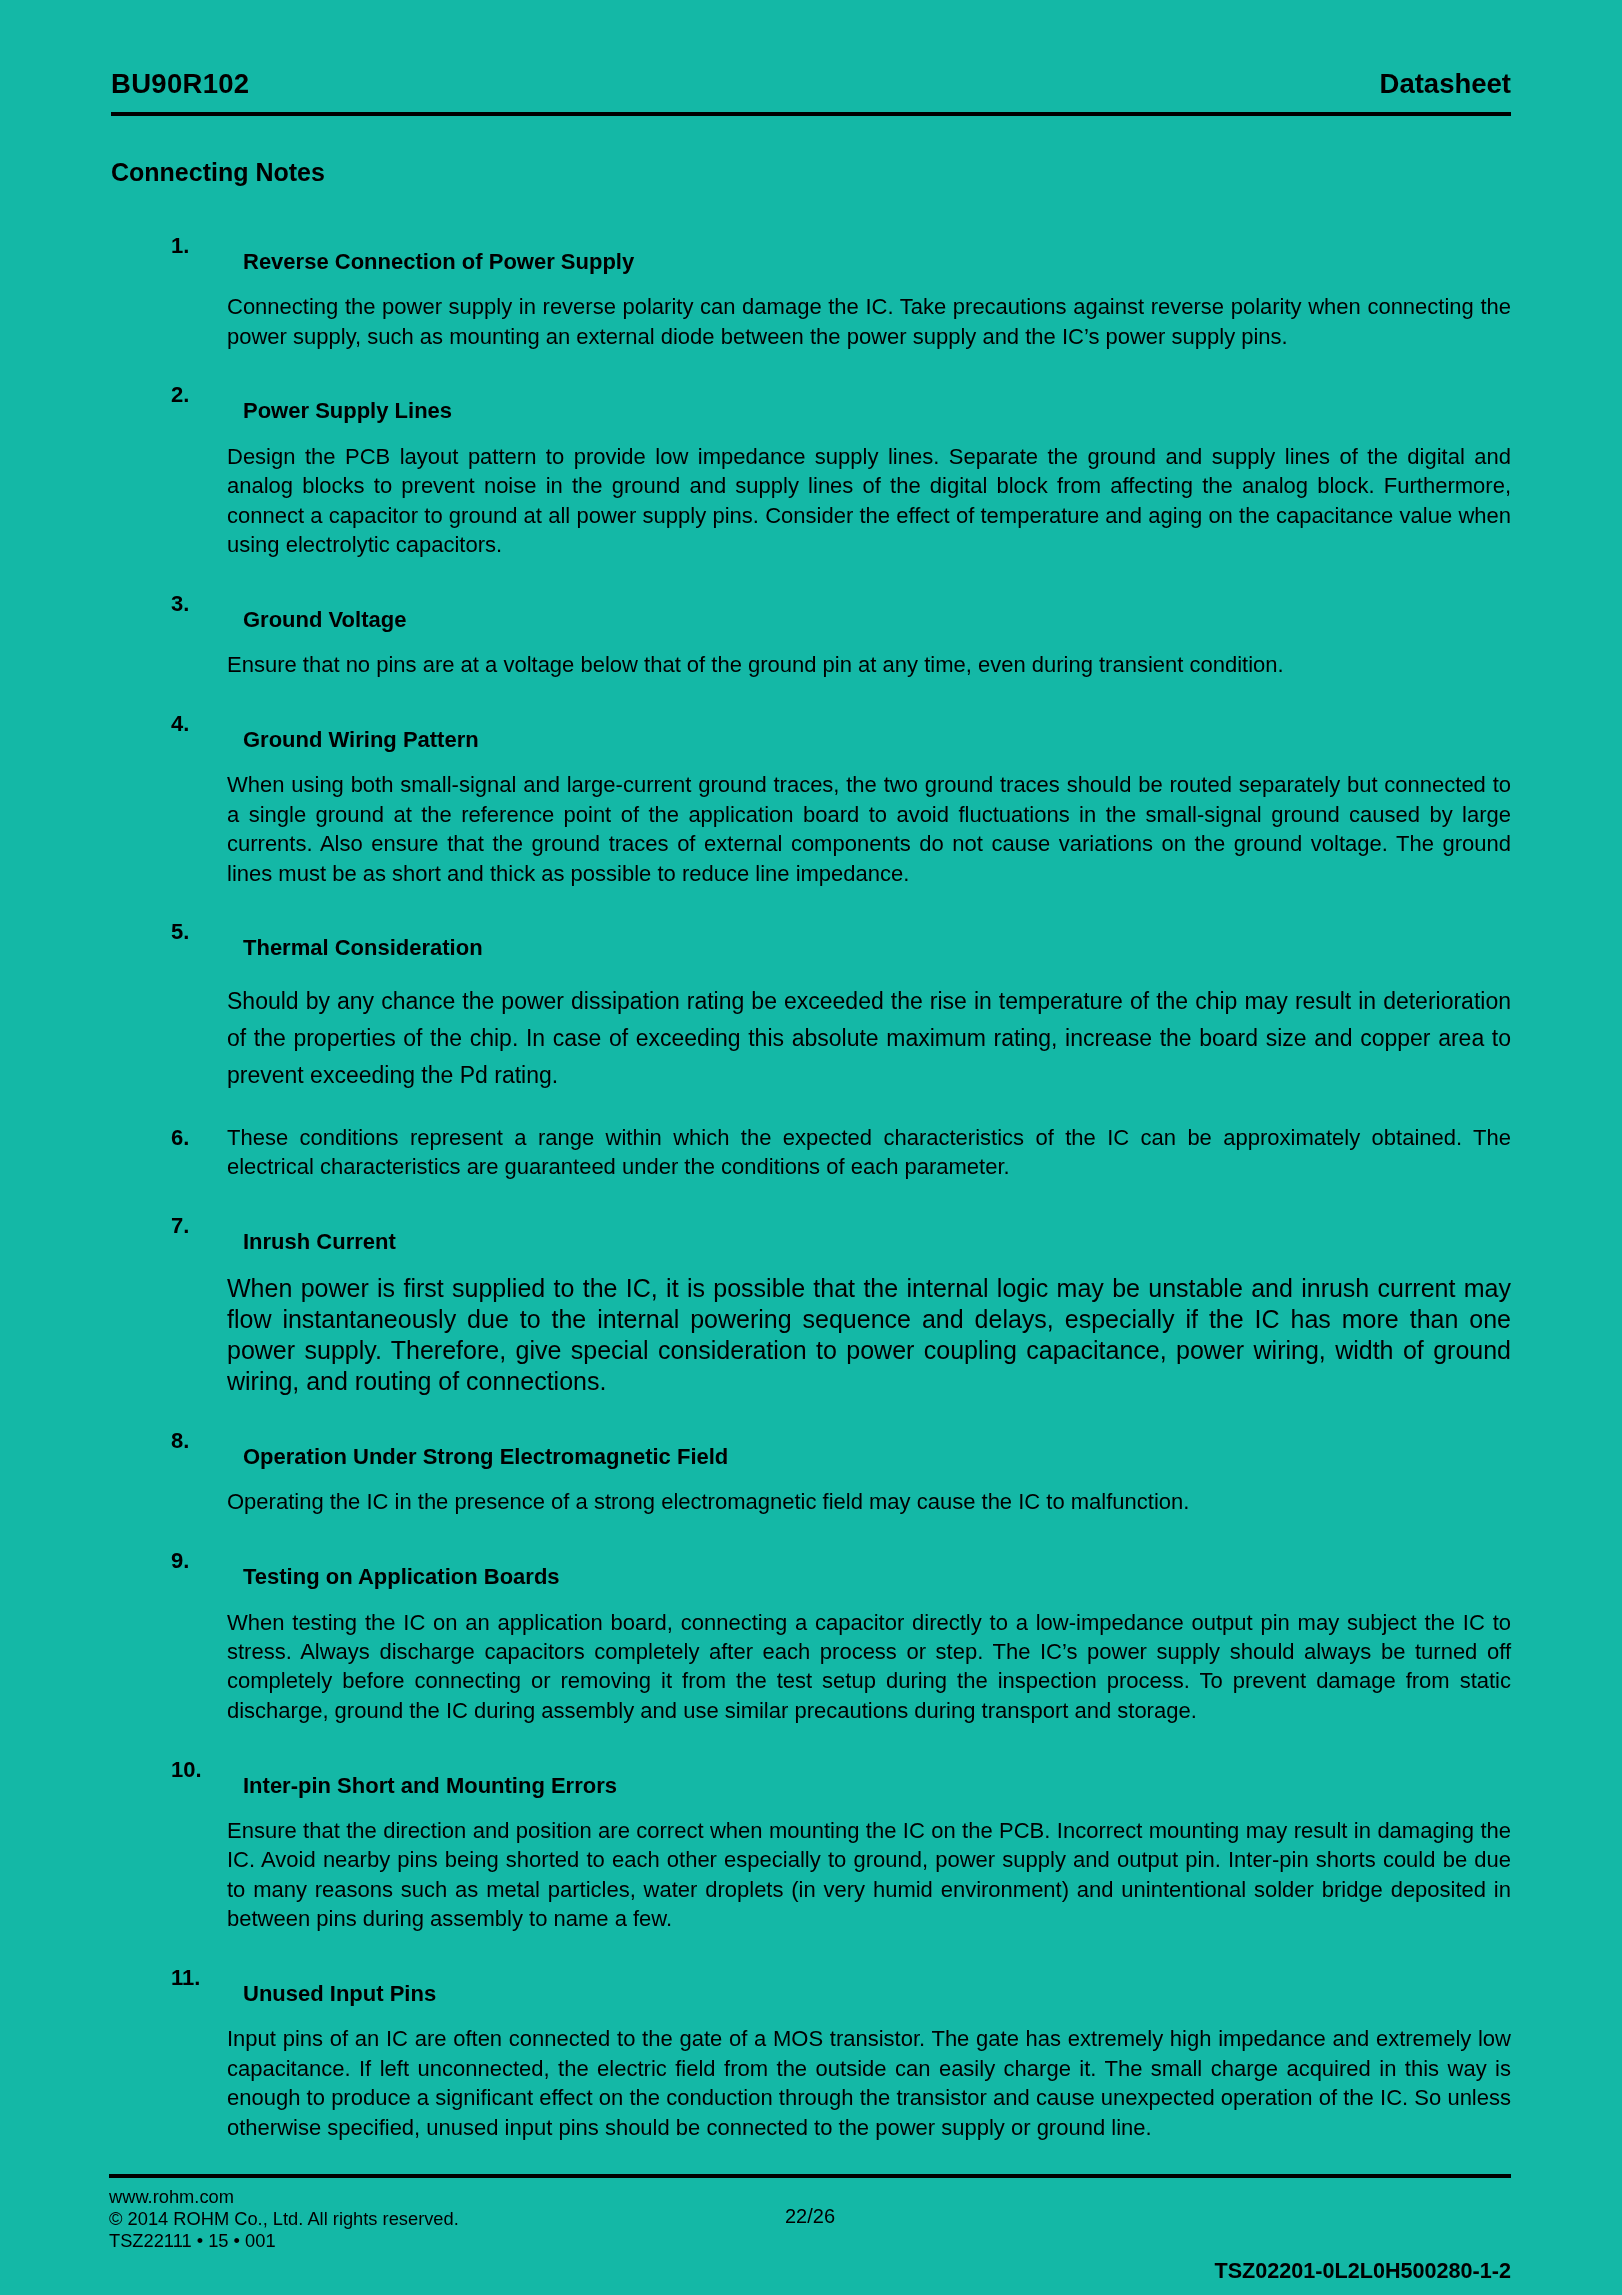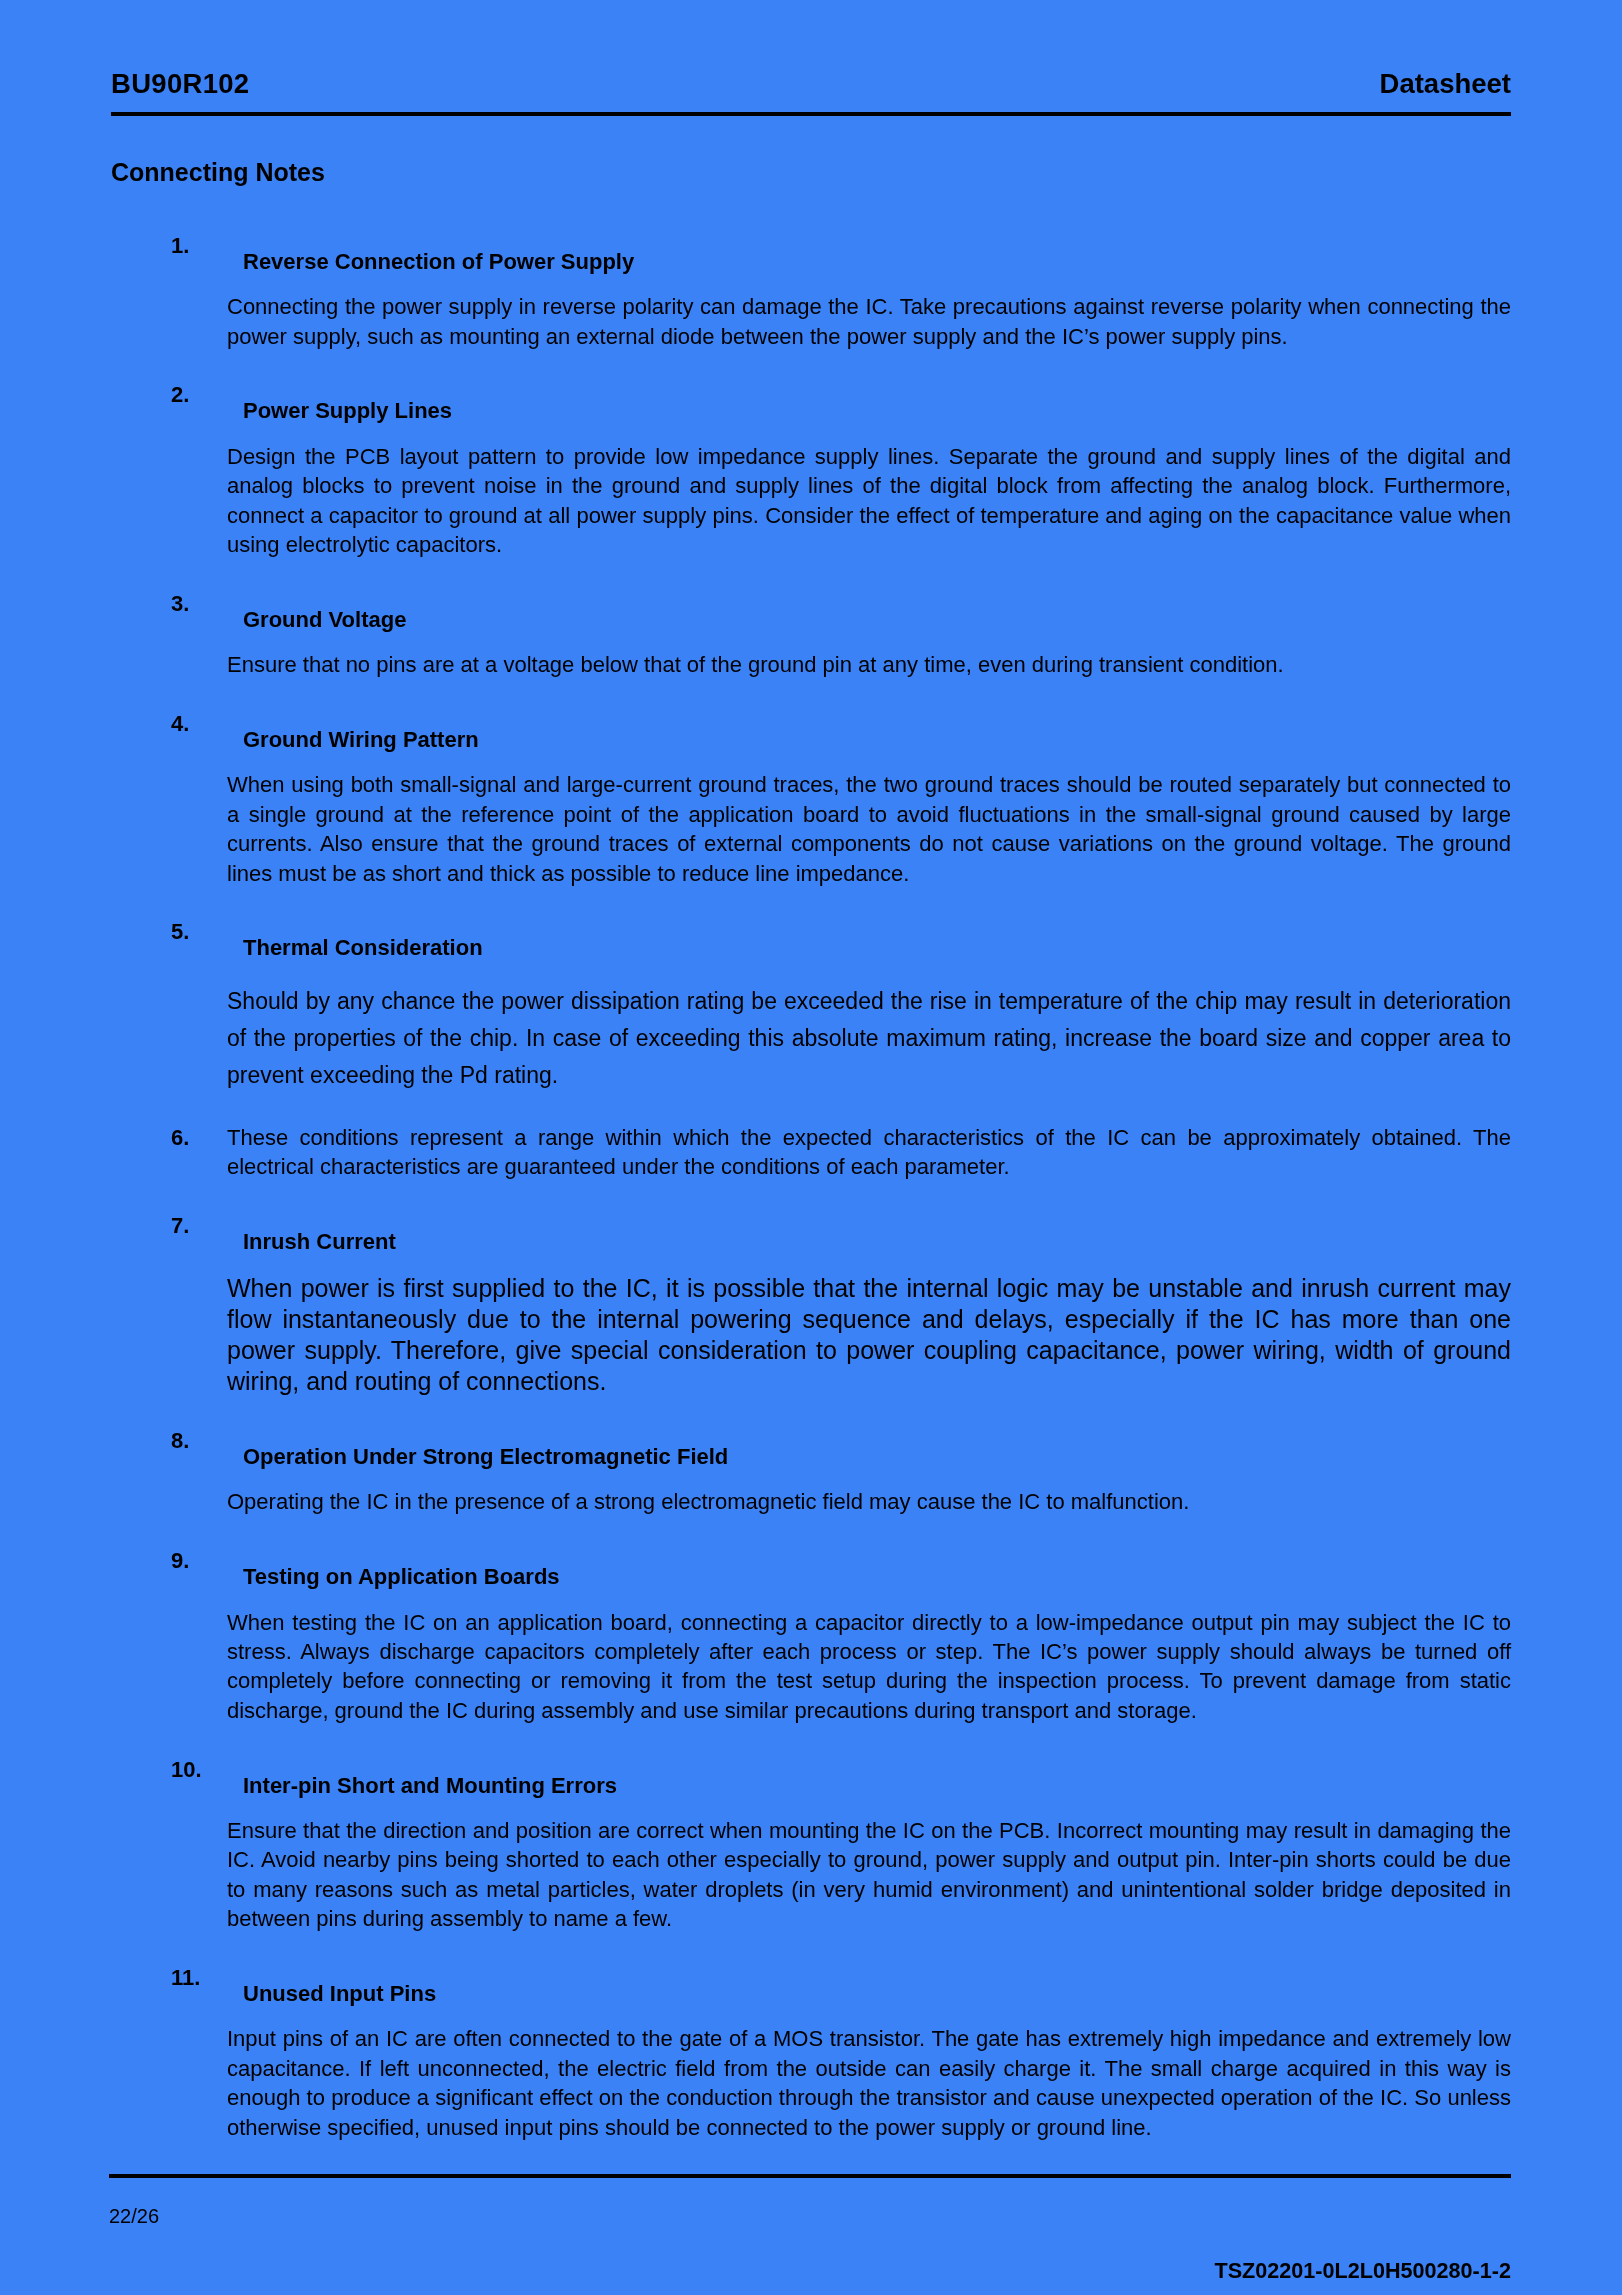--- a/index.html
+++ b/index.html
@@ -1,20 +1,20 @@
 <!DOCTYPE html>
 <html style="font-size:10.5px"><head>
 <meta charset="utf-8">
 <style>
   html, body { margin: 0; padding: 0; background: #777; }
   .page {
     position: relative;
     width: 1622px;
     height: 2295px;
-    background: #3b82f6;
+    background: #14b8a6;
     color: #000000;
     font-family: "Liberation Sans", "DejaVu Sans", sans-serif;
     overflow: hidden;
   }
   
   .doc-header {
     display: flex;
     justify-content: space-between;
     align-items: baseline;
     padding: 68px 111px 0 111px;
@@ -211,20 +211,25 @@
         <h2 class="note-title">Unused Input Pins</h2>
         <p class="note-body">Input pins of an IC are often connected to the gate of a MOS transistor. The gate has extremely high impedance and extremely low capacitance. If left unconnected, the electric field from the outside can easily charge it. The small charge acquired in this way is enough to produce a significant effect on the conduction through the transistor and cause unexpected operation of the IC. So unless otherwise specified, unused input pins should be connected to the power supply or ground line.</p>
       </div>
     </li>
 
   </ol>
 
   <div class="page-footer">
     <div class="footer-rule"></div>
     <div class="footer-row">
+      <div class="footer-left">
+        <div>www.rohm.com</div>
+        <div>© 2014 ROHM Co., Ltd. All rights reserved.</div>
+        <div>TSZ22111 • 15 • 001</div>
+      </div>
       <div class="footer-center">22/26</div>
       <div class="footer-right">
         <div>TSZ02201-0L2L0H500280-1-2</div>
         
       </div>
     </div>
   </div>
 
 </div>
 

